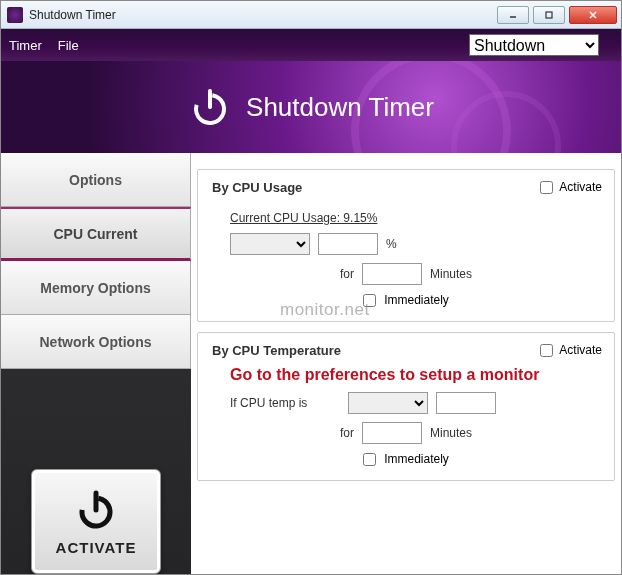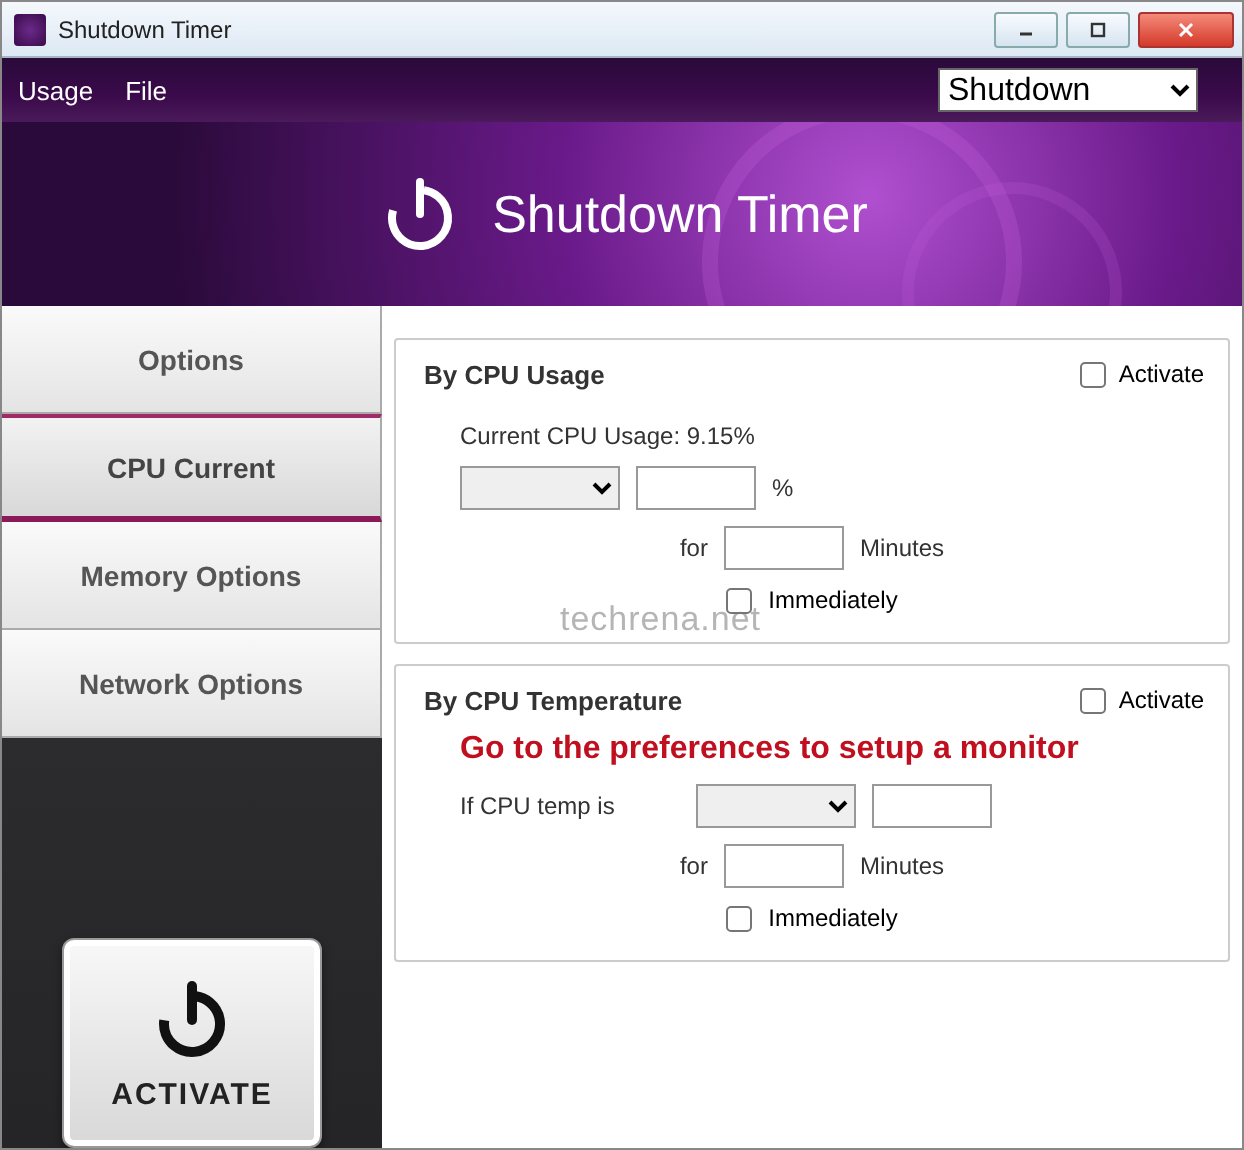--- a/index.html
+++ b/index.html
@@ -35,21 +35,21 @@
 .content { flex:1; background:#fff; overflow:auto; padding:16px 6px 6px 6px;}
 .panel { border:1px solid #ccc; border-radius:2px; padding:10px 14px 14px; margin-bottom:10px; position:relative;}
 .panel-title { font-size:13px; font-weight:700; color:#333; margin-bottom:8px;}
 .activate-chk { position:absolute; right:12px; top:10px; font-size:12px; display:flex; align-items:center; gap:6px;}
 .activate-chk input { width:13px; height:13px;}
 .row { display:flex; align-items:center; gap:8px; font-size:12px; color:#333; margin:8px 0; padding-left:18px;}
 .row.center { justify-content:center; padding-left:0;}
 .row .label { min-width:110px;}
 select.small { width:80px; height:22px; font-size:12px; border:1px solid #999;}
 input.num { width:60px; height:22px; font-size:12px; border:1px solid #999; padding:0 4px; background:#fff;}
-.current-usage { font-size:12px; color:#333; margin:16px 0 6px 18px;}
+.current-usage { font-size:12px; color:#333; margin:16px 0 6px 18px;text-decoration:underline;}
 .warning { font-size:16px; color:#c01020; font-weight:600; margin:4px 0 6px 18px;}
 .chk-row { display:flex; align-items:center; gap:8px; justify-content:center; font-size:12px; margin-top:8px;}
 .chk-row input { width:13px; height:13px;}
 
 .watermark { position:absolute; left:280px; top:300px; font-size:17px; color:rgba(120,120,120,.55); pointer-events:none; letter-spacing:.5px; z-index:5;}
 </style>
 </head>
 <body>
 
 <div class="titlebar">
@@ -69,21 +69,21 @@
     <div class="win-btn close">
         <svg viewBox="0 0 10 10">
           <line x1="2" y1="2" x2="8" y2="8" stroke="#fff" stroke-width="1.5"></line>
           <line x1="8" y1="2" x2="2" y2="8" stroke="#fff" stroke-width="1.5"></line>
         </svg>
       </div>
   </div>
 </div>
 
 <div class="menubar">
-  <div class="menu-item">Usage</div>
+  <div class="menu-item">Timer</div>
   <div class="menu-item">File</div>
   <select class="action-select">
     <option>Shutdown</option>
   </select>
 </div>
 
 <div class="header">
   <div class="ring"></div>
   <div class="ring2"></div>
   <svg width="44" height="44" viewBox="0 0 44 44">
@@ -153,13 +153,13 @@
       </div>
       <div class="chk-row">
         <input type="checkbox" style="">
         <span>Immediately</span>
       </div>
     </div>
 
   </div>
 </div>
 
-<div class="watermark">techrena.net</div>
+<div class="watermark">monitor.net</div>
 
 </body></html>

